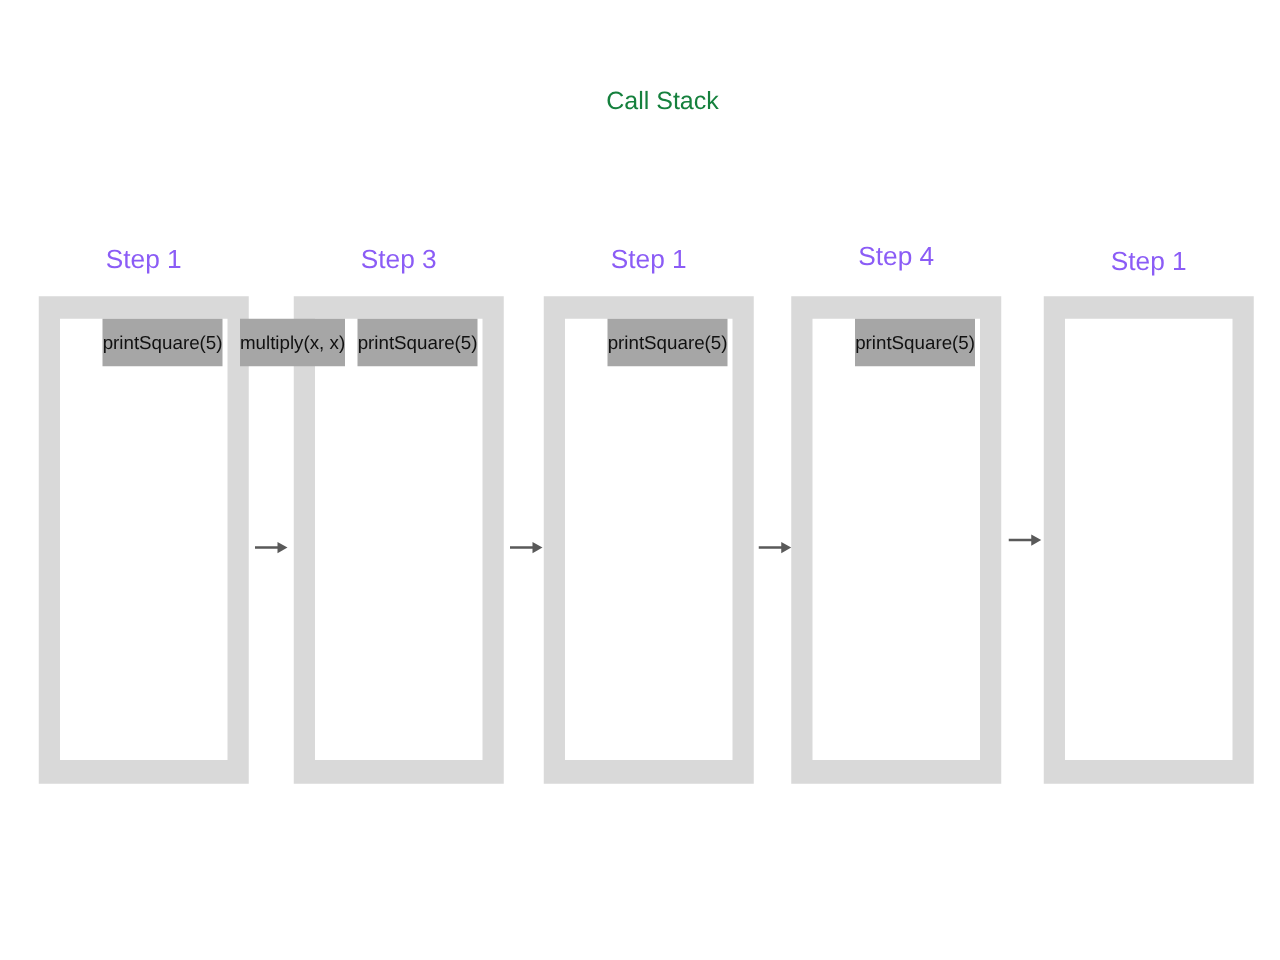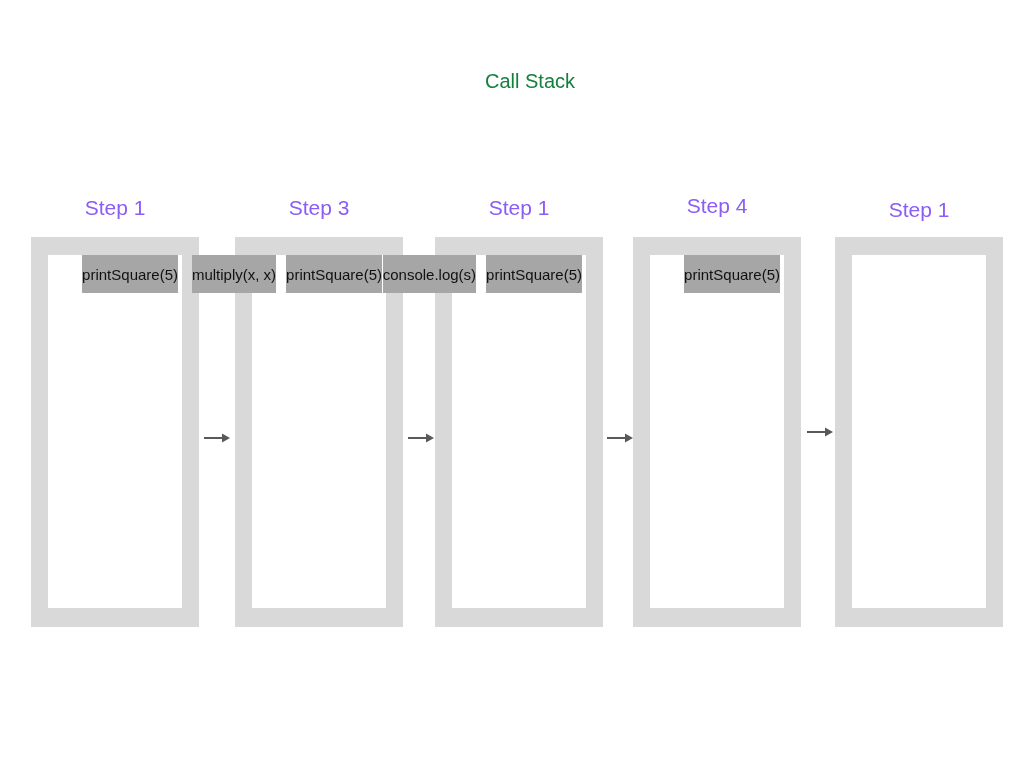--- a/index.html
+++ b/index.html
@@ -89,21 +89,20 @@
       <div class="step-label" style="left: 235px; top: 195px;">Step 3</div>
       <div class="stack-container" style="left: 235px;">
         <div class="stack-inner">
           <div class="stack-frame">multiply(x, x)</div>
           <div class="stack-frame">printSquare(5)</div>
         </div>
       </div>
       <div class="step-label" style="left: 435px; top: 195px;">Step 1</div>
       <div class="stack-container" style="left: 435px;">
         <div class="stack-inner">
-          <div class="stack-frame">console.log(s)</div>
           <div class="stack-frame">printSquare(5)</div>
         </div>
       </div>
       <div class="step-label" style="left: 633px; top: 193px;">Step 4</div>
       <div class="stack-container" style="left: 633px;">
         <div class="stack-inner">
           <div class="stack-frame">printSquare(5)</div>
         </div>
       </div>
       <div class="step-label" style="left: 835px; top: 197px;">Step 1</div>

